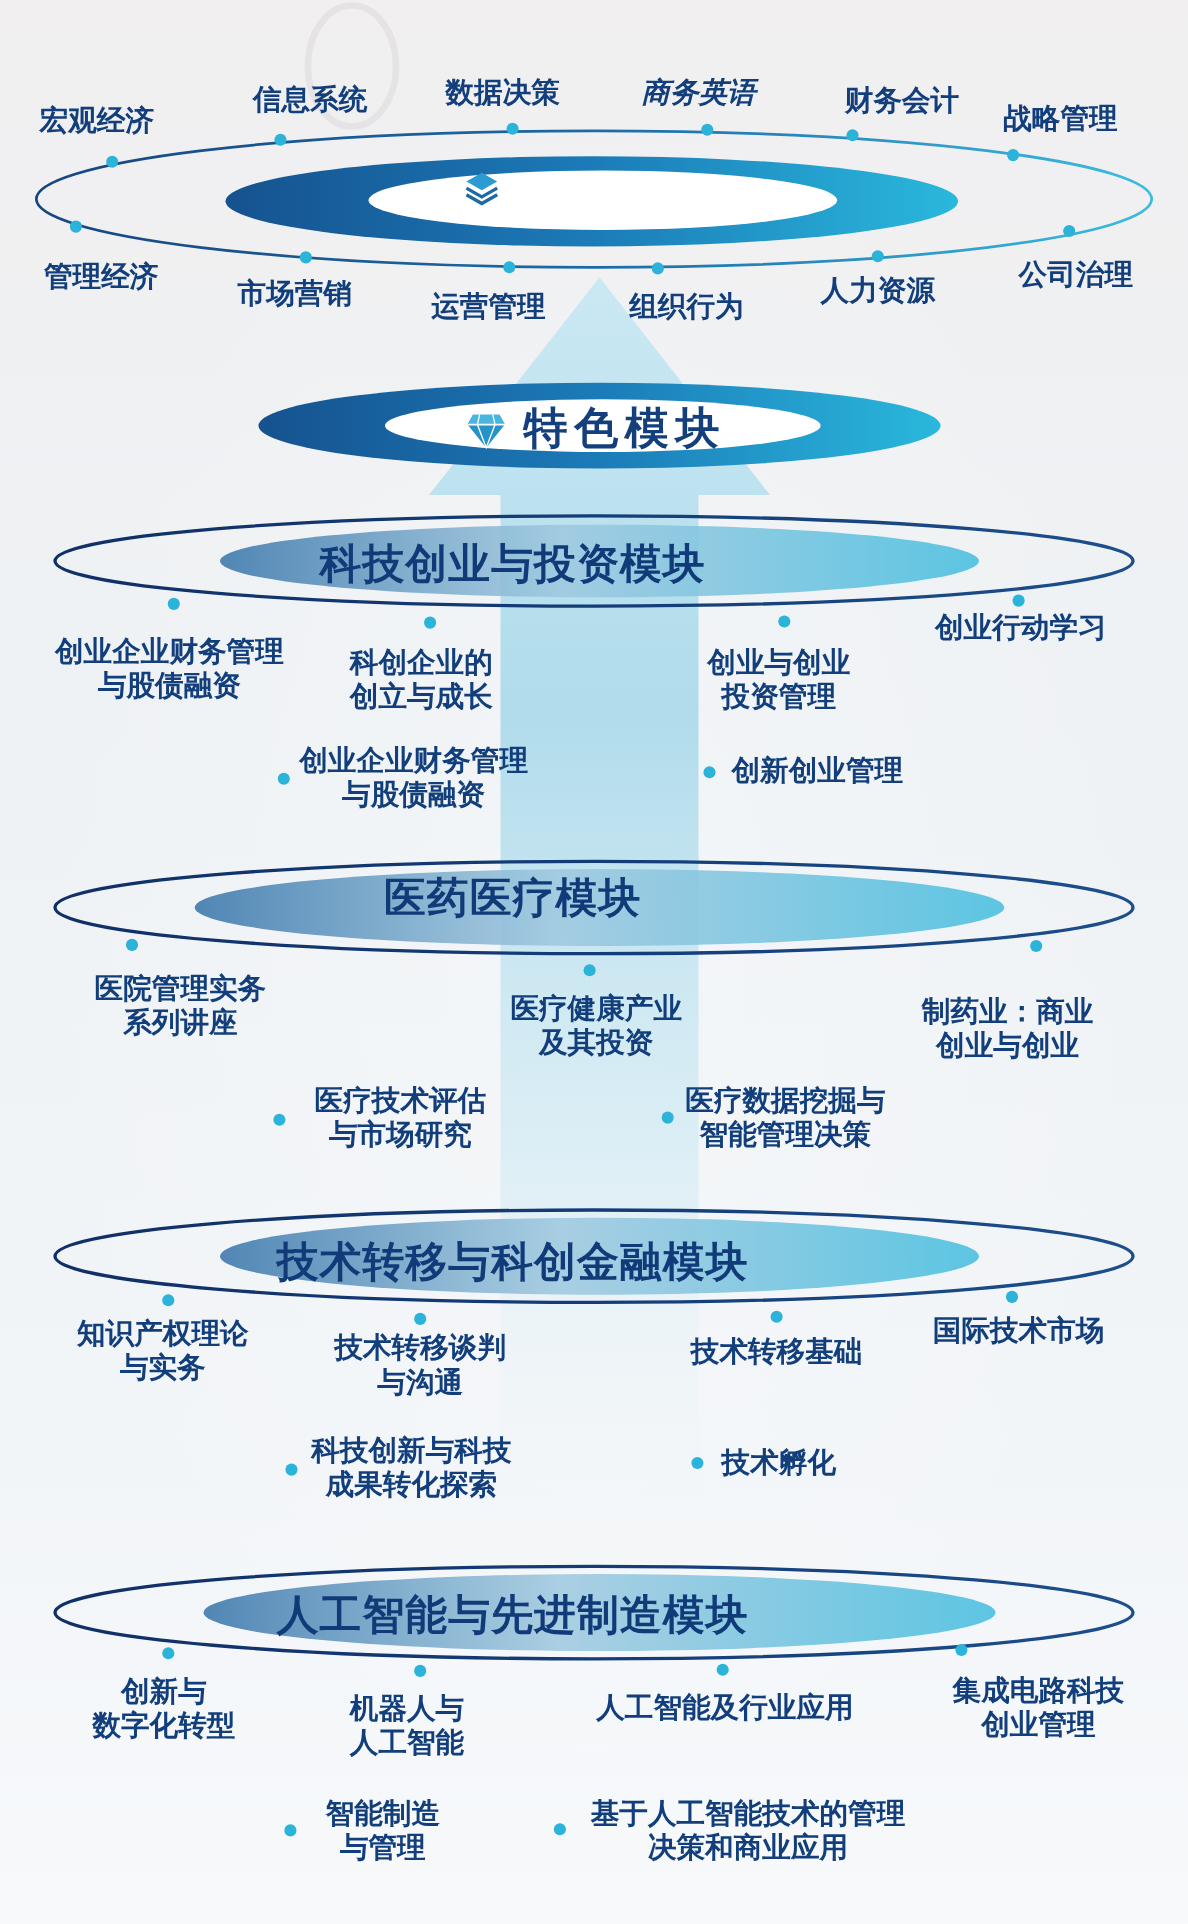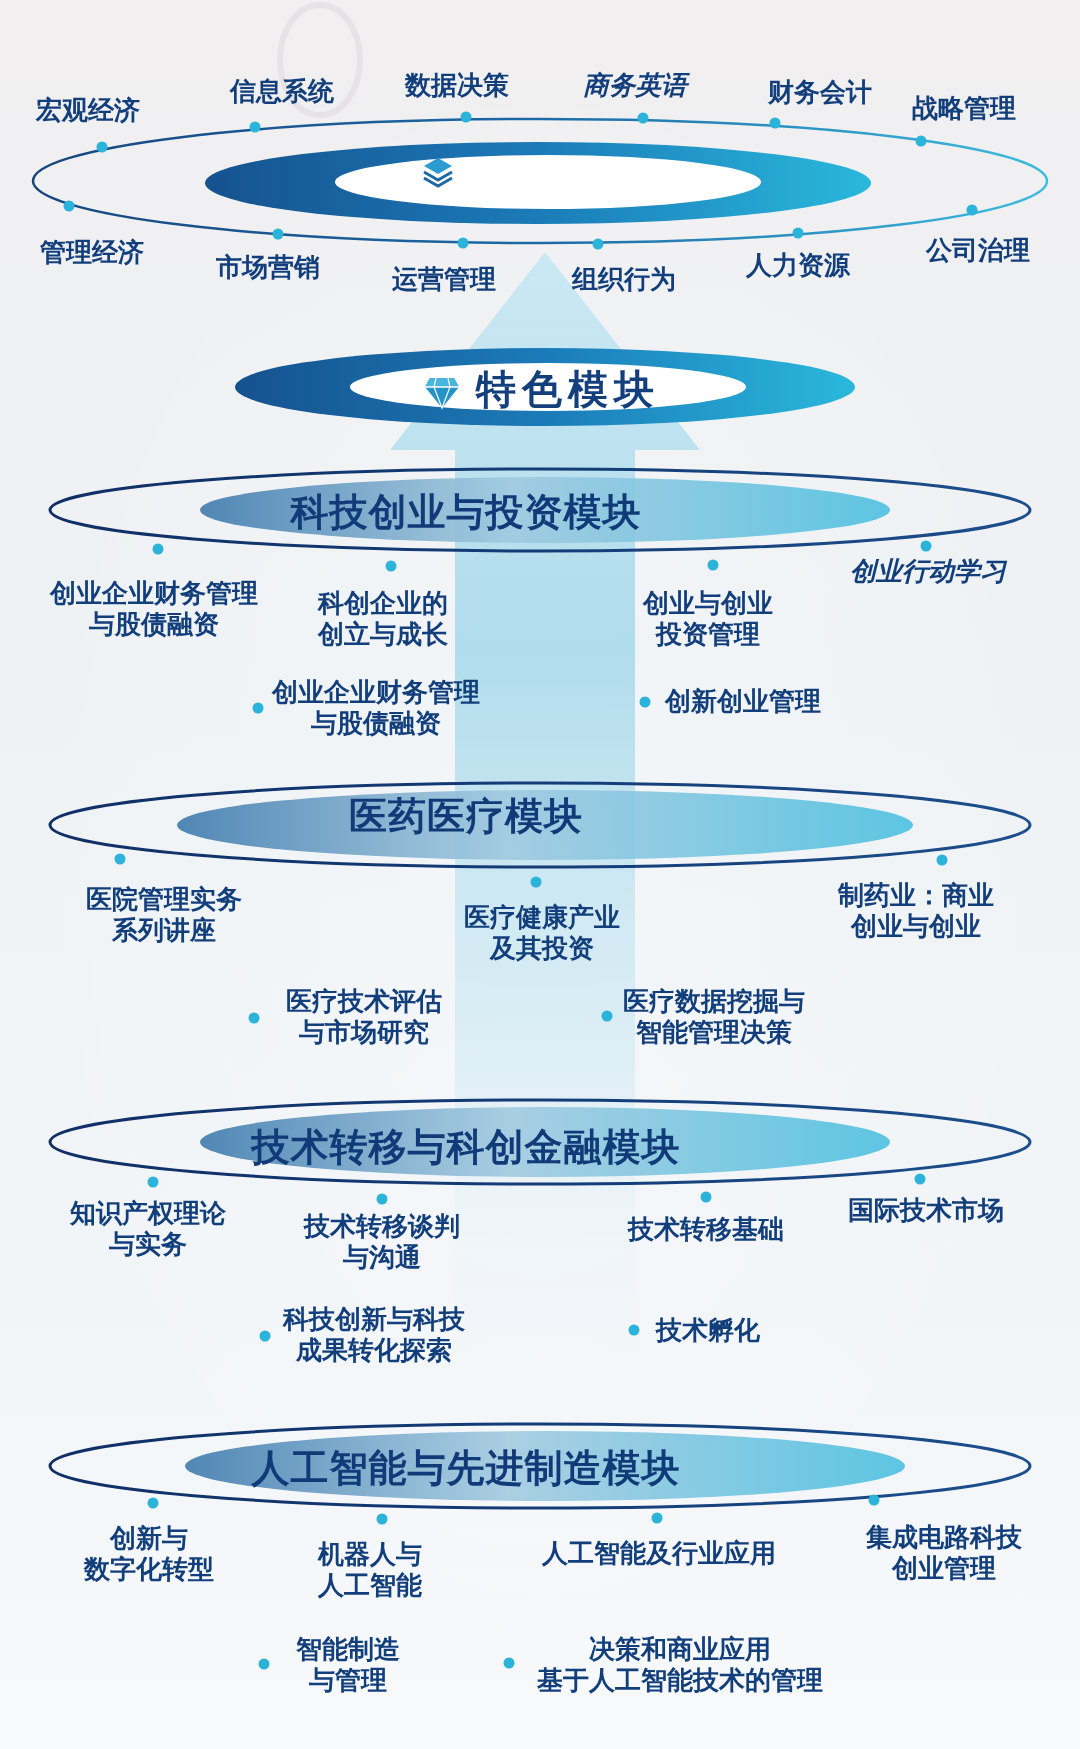--- a/index.html
+++ b/index.html
@@ -163,21 +163,21 @@
     <div>与股债融资</div>
 </div>
 <div class="label" style="left:318px;top:588px;text-align:left;">
   <div>科创企业的</div>
     <div>创立与成长</div>
 </div>
 <div class="label" style="left:643px;top:588px;">
   <div>创业与创业</div>
     <div>投资管理</div>
 </div>
-<div class="label" style="left:850px;top:556px;font-style:italic;">创业行动学习</div>
+<div class="label" style="left:850px;top:556px;">创业行动学习</div>
 <div class="dot" style="left:258px;top:708px;"></div>
 <div class="label" style="left:272px;top:677px;">
   <div>创业企业财务管理</div>
     <div>与股债融资</div>
 </div>
 <div class="dot" style="left:645px;top:702px;"></div>
 <div class="label" style="left:665px;top:686px;">创新创业管理</div>
 
 <svg class="ring" width="1080" height="1749">
   <ellipse cx="540" cy="825" rx="490" ry="42" fill="none" stroke="url(#modOrbit)" stroke-width="3"></ellipse>
@@ -188,21 +188,21 @@
 <div class="dot" style="left:536px;top:882px;"></div>
 <div class="dot" style="left:942px;top:860px;"></div>
 <div class="label" style="left:86px;top:884px;">
   <div>医院管理实务</div>
     <div>系列讲座</div>
 </div>
 <div class="label" style="left:464px;top:902px;">
   <div>医疗健康产业</div>
     <div>及其投资</div>
 </div>
-<div class="label" style="left:838px;top:880px;">
+<div class="label" style="left:838px;top:905px;">
   <div>制药业：商业</div>
     <div>创业与创业</div>
 </div>
 <div class="dot" style="left:254px;top:1018px;"></div>
 <div class="label" style="left:286px;top:986px;">
   <div>医疗技术评估</div>
     <div>与市场研究</div>
 </div>
 <div class="dot" style="left:607px;top:1016px;"></div>
 <div class="label" style="left:623px;top:986px;">
@@ -259,15 +259,15 @@
   <div>集成电路科技</div>
     <div>创业管理</div>
 </div>
 <div class="dot" style="left:264px;top:1664px;"></div>
 <div class="label" style="left:296px;top:1634px;">
   <div>智能制造</div>
     <div>与管理</div>
 </div>
 <div class="dot" style="left:509px;top:1663px;"></div>
 <div class="label" style="left:537px;top:1634px;">
-  <div>决策和商业应用</div>
-    <div>基于人工智能技术的管理</div>
+  <div>基于人工智能技术的管理</div>
+    <div>决策和商业应用</div>
 </div>
 
 </body></html>

